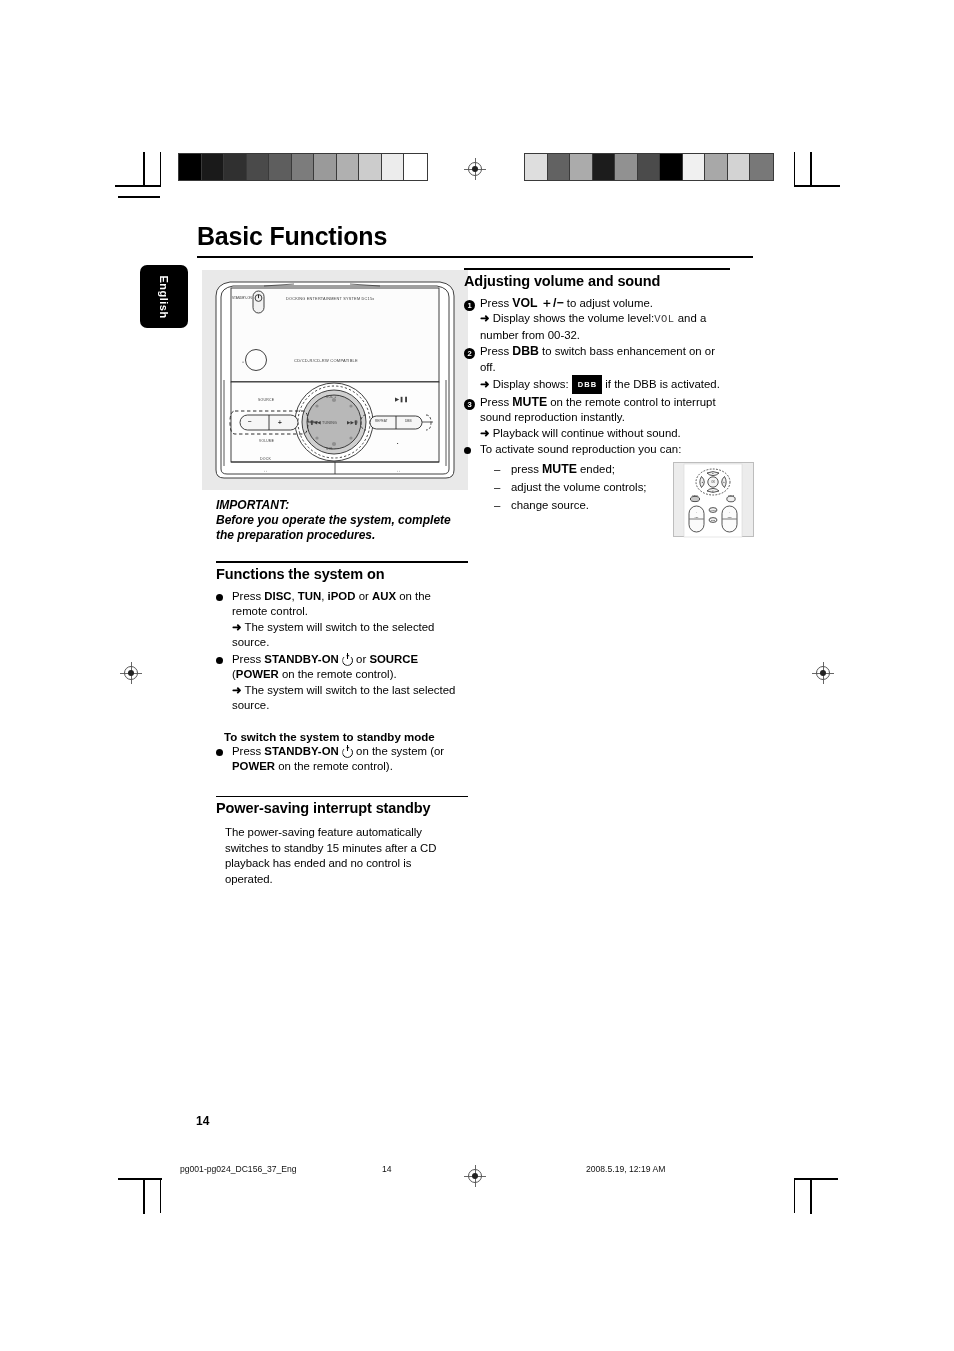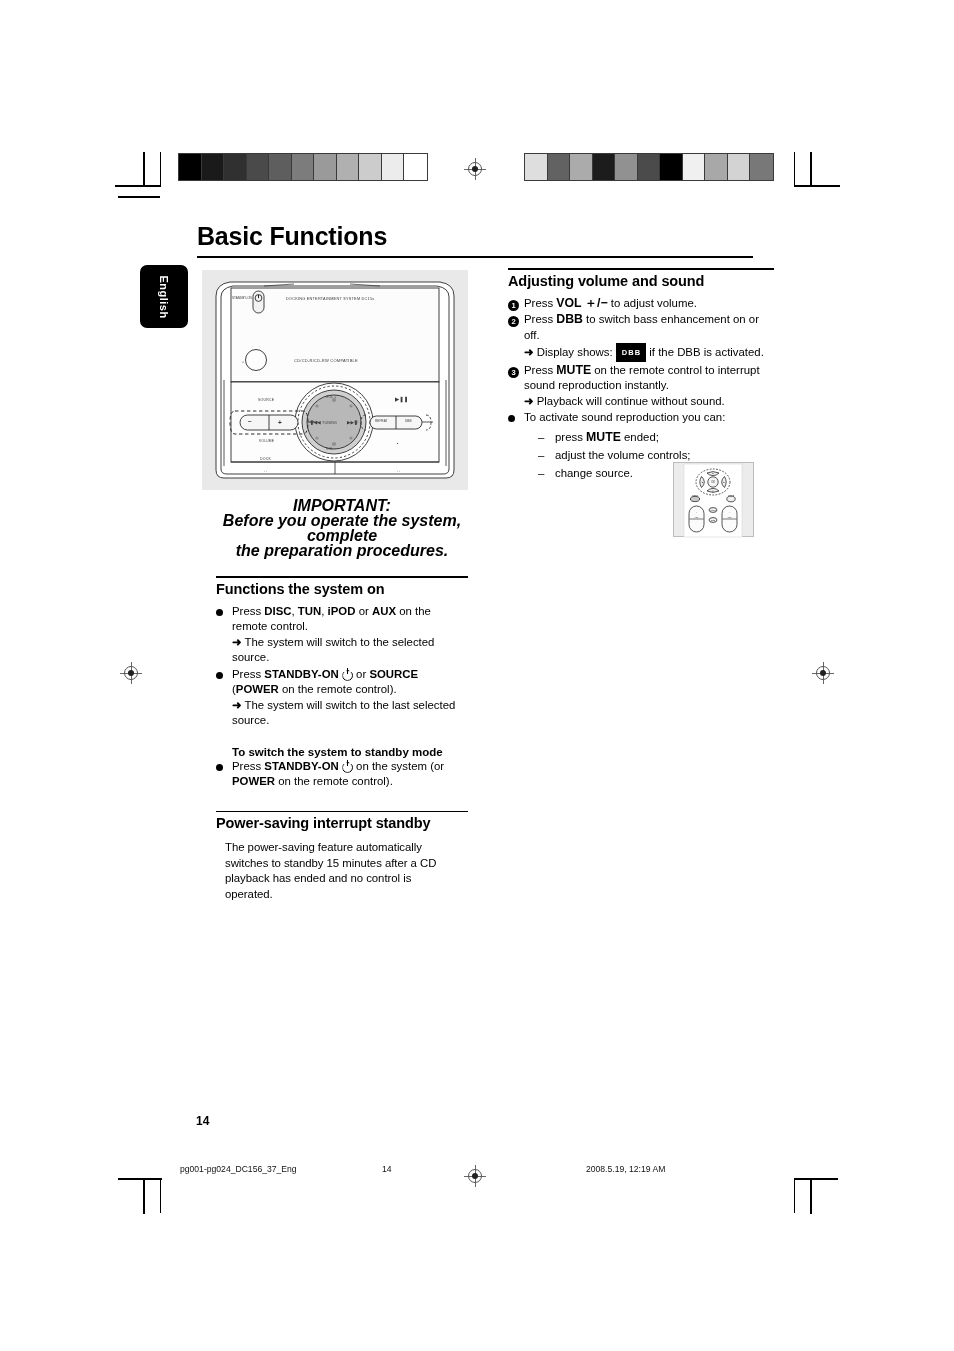--- a/index.html
+++ b/index.html
@@ -82,48 +82,47 @@
     transform-origin: center;
     color: #fff;
     font-size: 11px;
     font-weight: bold;
     letter-spacing: 0.5px;
     white-space: nowrap;
   }
 
   
   .col-left  { position: absolute; left: 216px; top: 268px; width: 252px; }
-  .col-right { position: absolute; left: 508px; top: 268px; width: 266px; }
+  .col-right { position: absolute; left: 464px; top: 268px; width: 266px; }
 
   .section-rule {
     height: 1.6px; background: #000; width: 100%;
     margin-bottom: 3px;
   }
   h2.sec {
     font-size: 14.5px;
     font-weight: bold;
     margin: 0 0 7px 0;
     letter-spacing: -0.1px;
   }
   p.body, li.body {
     font-size: 11.4px;
     line-height: 15.5px;
     margin: 9px;
     letter-spacing: -0.05px;
   }
   .important {
-    font-size: 16px;
+    font-size: 12px;
     line-height: 15px;
     font-weight: bold;
     font-style: italic;
     margin: 0 0 18px 0;
-    text-align: center;
   }
   .bold { font-weight: bold; }
-  .subhead { font-size: 11.5px; font-weight: bold; margin: 0 0 1px 16px; }
+  .subhead { font-size: 11.5px; font-weight: bold; margin: 0 0 1px 8px; }
 
   
   .step {
     position: relative;
     padding-left: 16px;
     margin-bottom: 1px;
     font-size: 11.4px;
     line-height: 15.5px;
   }
   .step > .marker {
@@ -443,20 +442,25 @@
   <p class="body">The power-saving feature automatically switches to standby 15 minutes after a CD playback has ended and no control is operated.</p>
 </div>
 
 <div class="col-right">
   <div class="section-rule"></div>
   <h2 class="sec">Adjusting volume and sound</h2>
 
   <div class="step">
     <span class="marker"><span class="num-badge">1</span></span>
     <span>Press  </span><span class="bold" style="font-size:12.3px;">VOL</span><span class="bold" style="font-size:12.3px;"> ＋/−</span><span>   to adjust volume.</span>
+    <div class="arrow-line">
+      <span class="arrow">➜</span>
+      <span>Display shows the volume level:</span><span class="lcd-vol">VOL</span>
+      <span>and a number from 00-32.</span>
+    </div>
   </div>
 
   <div class="step">
     <span class="marker"><span class="num-badge">2</span></span>
     <span>Press </span><span class="bold" style="font-size:12.3px;">DBB</span><span> to switch bass enhancement on or off.</span>
     <div class="arrow-line">
       <span class="arrow">➜</span>
       <span>Display shows:</span>
       <span class="lcd-badge">DBB</span>
       <span>if the DBB is activated.</span>

